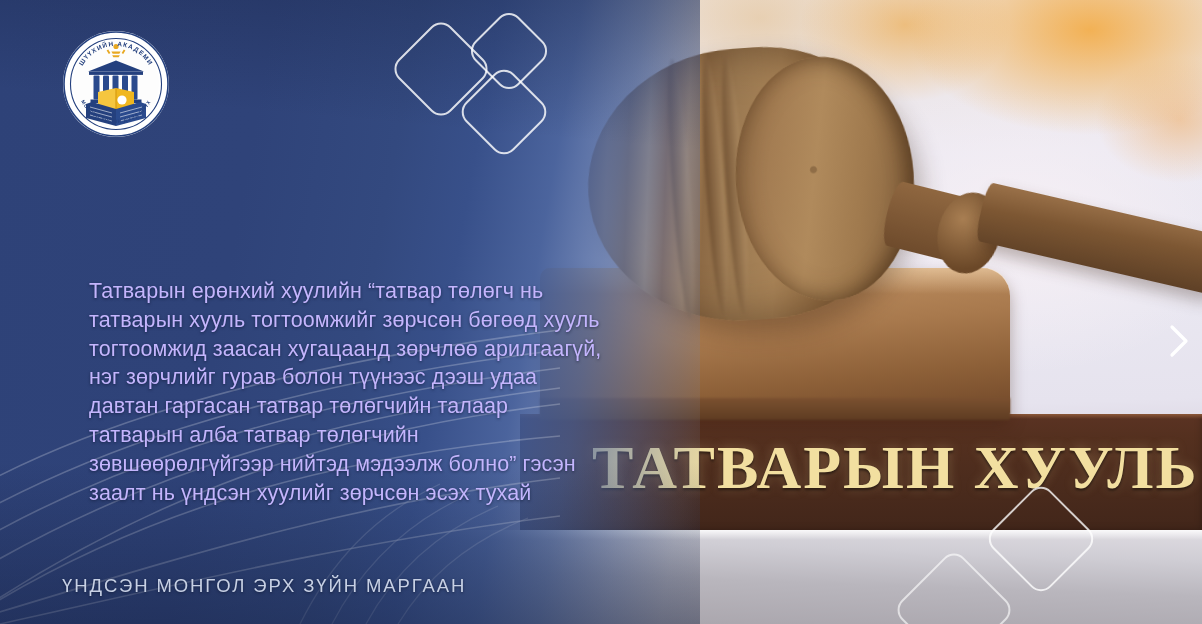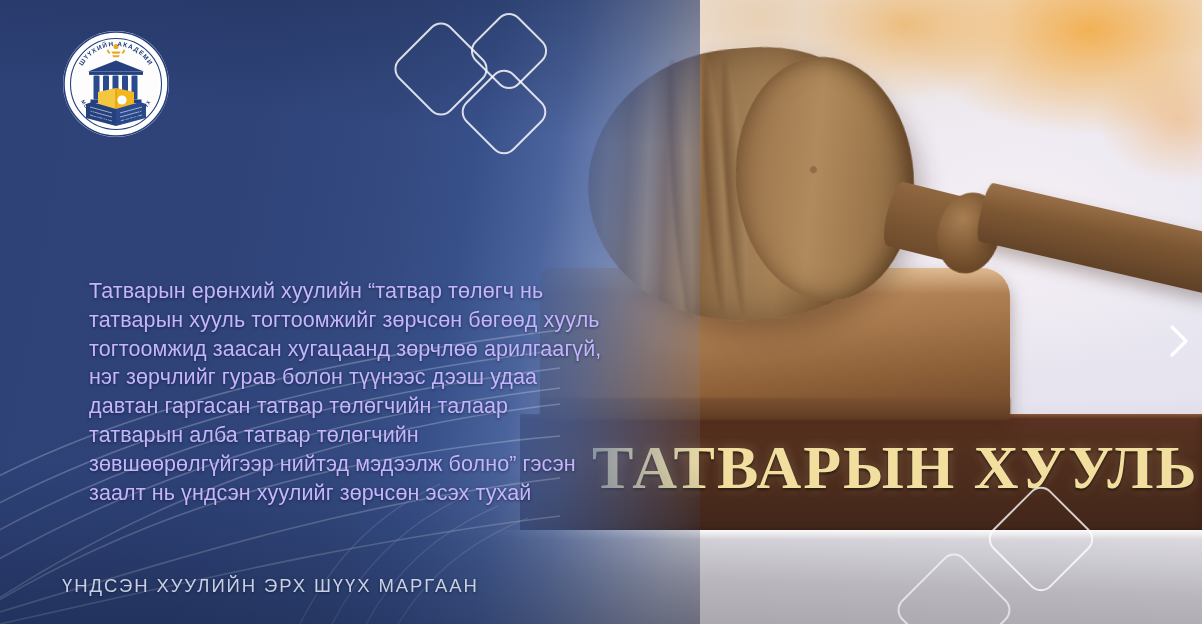--- a/index.html
+++ b/index.html
@@ -286,21 +286,21 @@
 
   <div class="diamond d-top-1"></div>
   <div class="diamond d-top-2"></div>
   <div class="diamond d-top-3"></div>
   <div class="diamond d-br-1"></div>
   <div class="diamond d-br-2"></div>
 
 
   <div class="body-copy">Татварын ерөнхий хуулийн “татвар төлөгч нь татварын хууль тогтоомжийг зөрчсөн бөгөөд хууль тогтоомжид заасан хугацаанд зөрчлөө арилгаагүй, нэг зөрчлийг гурав болон түүнээс дээш удаа давтан гаргасан татвар төлөгчийн талаар татварын алба татвар төлөгчийн зөвшөөрөлгүйгээр нийтэд мэдээлж болно” гэсэн заалт нь үндсэн хуулийг зөрчсөн эсэх тухай</div>
 
-  <div class="footer-caption">ҮНДСЭН ХУУЛИЙН ЭРХ ШҮҮХ МАРГААН</div>
+  <div class="footer-caption">ҮНДСЭН МОНГОЛ ЭРХ ЗҮЙН МАРГААН</div>
 
   <div class="next-arrow">
     <svg viewBox="0 0 26 34" width="26" height="34">
       <path d="M6,3 L20,17 L6,31" fill="none" stroke="#ffffff" stroke-width="3.2" stroke-linecap="round" stroke-linejoin="round"></path>
     </svg>
   </div>
 
 </div>
 
 </body></html>

